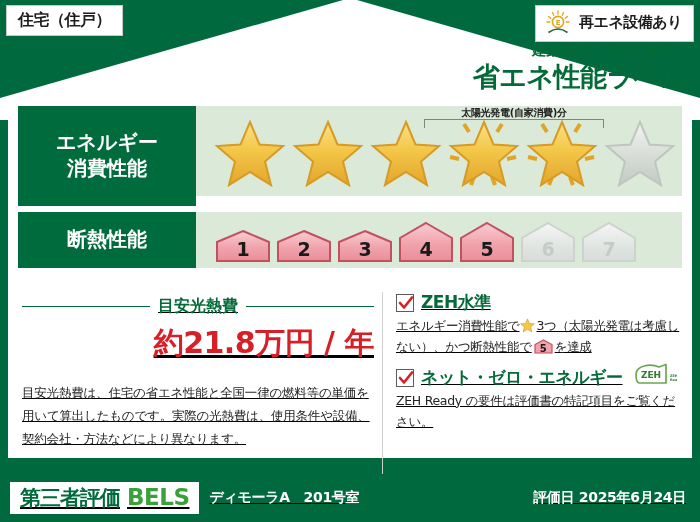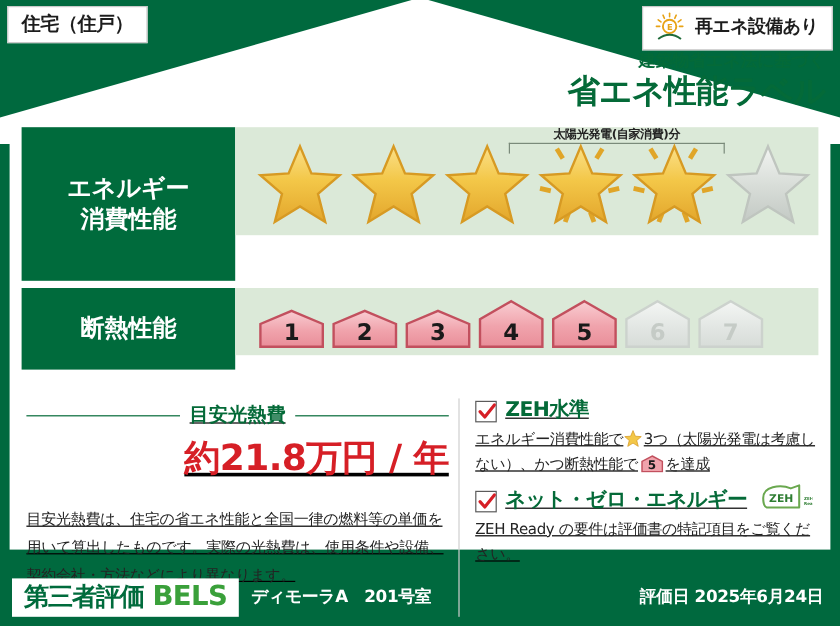--- a/index.html
+++ b/index.html
@@ -123,21 +123,21 @@
   }
   .perf-value {
     flex: 1 1 auto;
     background: #dbe9d8;
     position: relative;
     display: flex;
     align-items: center;
   }
 
   
-  .row-energy .perf-label { height: 128px; }
+  .row-energy .perf-label { height: 100px; }
   .row-energy .perf-value { height: 90px; }
 
   .bracket-wrap {
     position: absolute;
     left: 228px;
     top: 1px;
     width: 180px;
     text-align: center;
     pointer-events: none;
   }
@@ -161,21 +161,21 @@
     align-items: center;
     gap: 0px;
     padding-left: 14px;
     margin-top: 6px;
   }
   .star-cell { position: relative; width: 78px; height: 82px; }
   .star-svg { position: absolute; left: 4px; top: 6px; width: 72px; height: 70px; }
   .ray-svg  { position: absolute; left: 0px;  top: 0px; width: 78px; height: 82px; }
 
   
-  .row-insul .perf-label { height: 68px; }
+  .row-insul .perf-label { height: 56px; }
   .row-insul .perf-value { height: 56px; }
 
   .houses {
     display: flex;
     align-items: flex-end;
     padding-left: 18px;
     gap: 3px;
     height: 100%;
     padding-bottom: 5px;
   }
@@ -299,20 +299,21 @@
   
   .footer {
     position: absolute;
     left: 0; right: 0;
     bottom: 0;
     height: 48px;
     z-index: 5;
     display: flex;
     align-items: center;
     padding: 0 14px 0 10px;
+    text-decoration: underline;
   }
   .bels-badge {
     background: #ffffff;
     padding: 3px 10px 4px 10px;
     display: flex;
     align-items: baseline;
     gap: 7px;
     flex: 0 0 auto;
   }
   .bels-jp {

